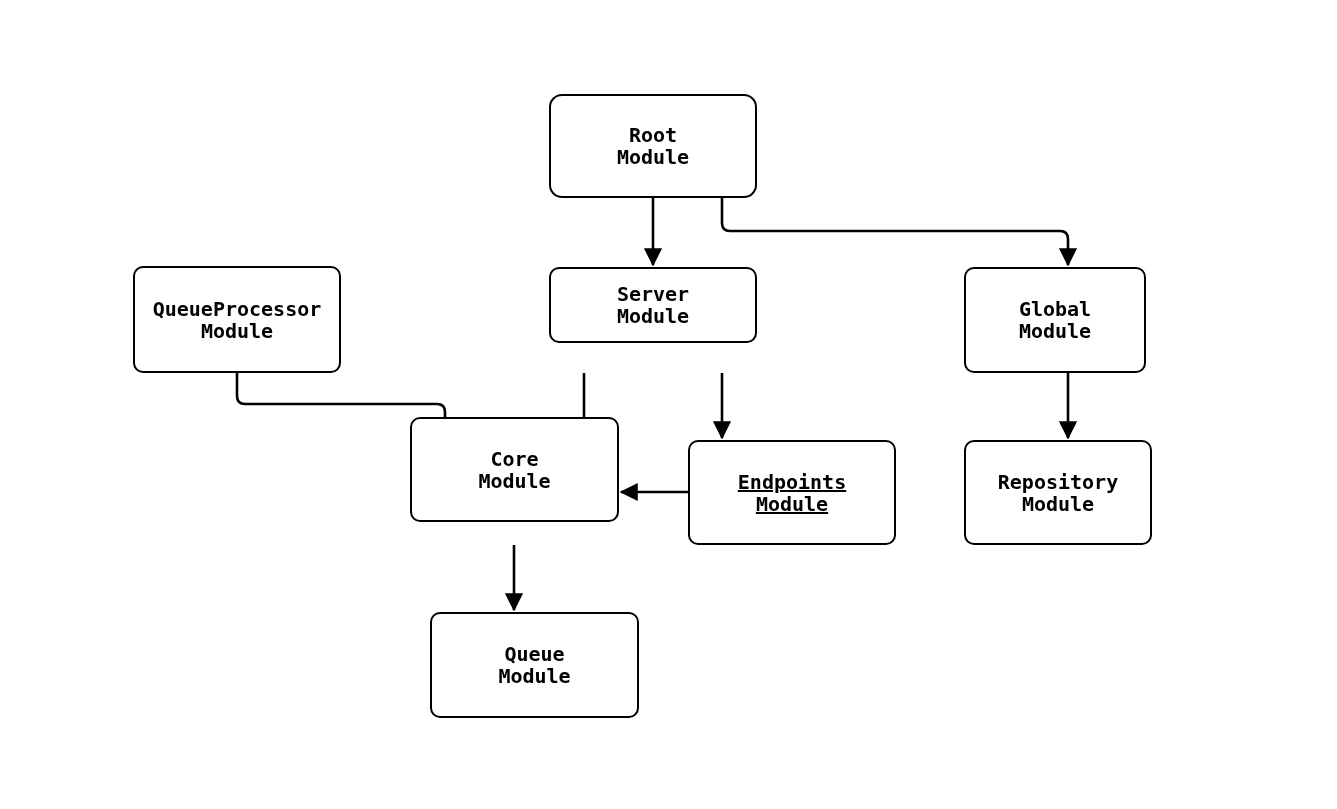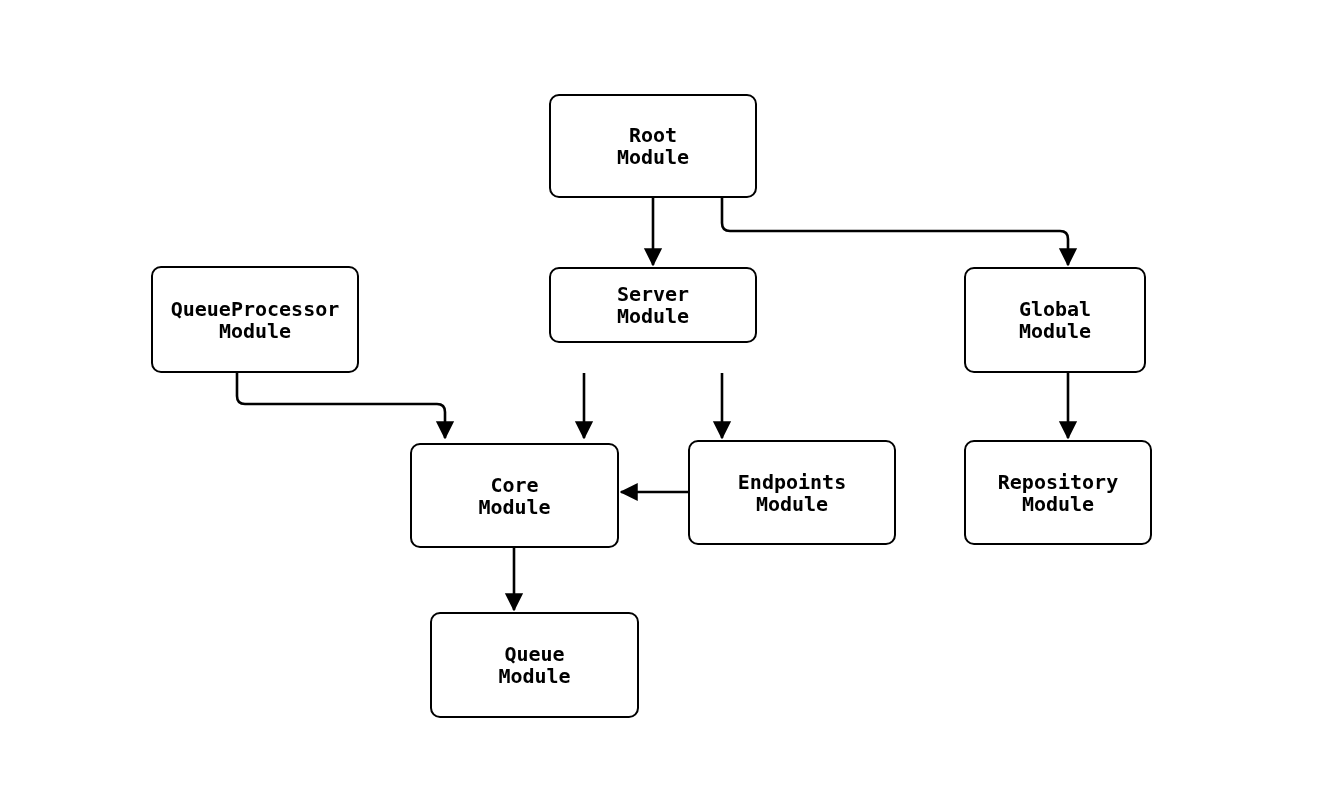--- a/index.html
+++ b/index.html
@@ -36,26 +36,26 @@
     display: flex;
     flex-direction: column;
     align-items: center;
     justify-content: center;
     text-align: center;
     font-weight: bold;
     font-size: 20px;
     line-height: 22px;
     color: #000000;
   }
-  #node-root          { left: 549px; top:  94px; width: 208px; height: 104px; }
-  #node-queue-processor { left: 151px; top: 266px; width: 208px; height: 107px; }
+  #node-root          { left: 549px; top:  94px; width: 208px; height: 104px; border-radius: 13px; }
+  #node-queue-processor { left: 133px; top: 266px; width: 208px; height: 107px; }
   #node-server        { left: 549px; top: 267px; width: 208px; height: 76px; }
   #node-global        { left: 964px; top: 267px; width: 182px; height: 106px; }
-  #node-core          { left: 410px; top: 443px; width: 209px; height: 105px; }
-  #node-endpoints     { left: 688px; top: 440px; width: 208px; height: 105px; }
+  #node-core          { left: 410px; top: 417px; width: 209px; height: 105px; }
+  #node-endpoints     { left: 688px; top: 440px; width: 208px; height: 105px; text-decoration: underline; }
   #node-repository    { left: 964px; top: 440px; width: 188px; height: 105px; }
   #node-queue         { left: 410px; top: 612px; width: 209px; height: 106px; margin-left: 20px; }
 </style>
 </head>
 <body>
 
 <div class="canvas">
 
   <svg class="edges-svg" viewBox="0 0 1337 809" xmlns="http://www.w3.org/2000/svg">
     <defs>

